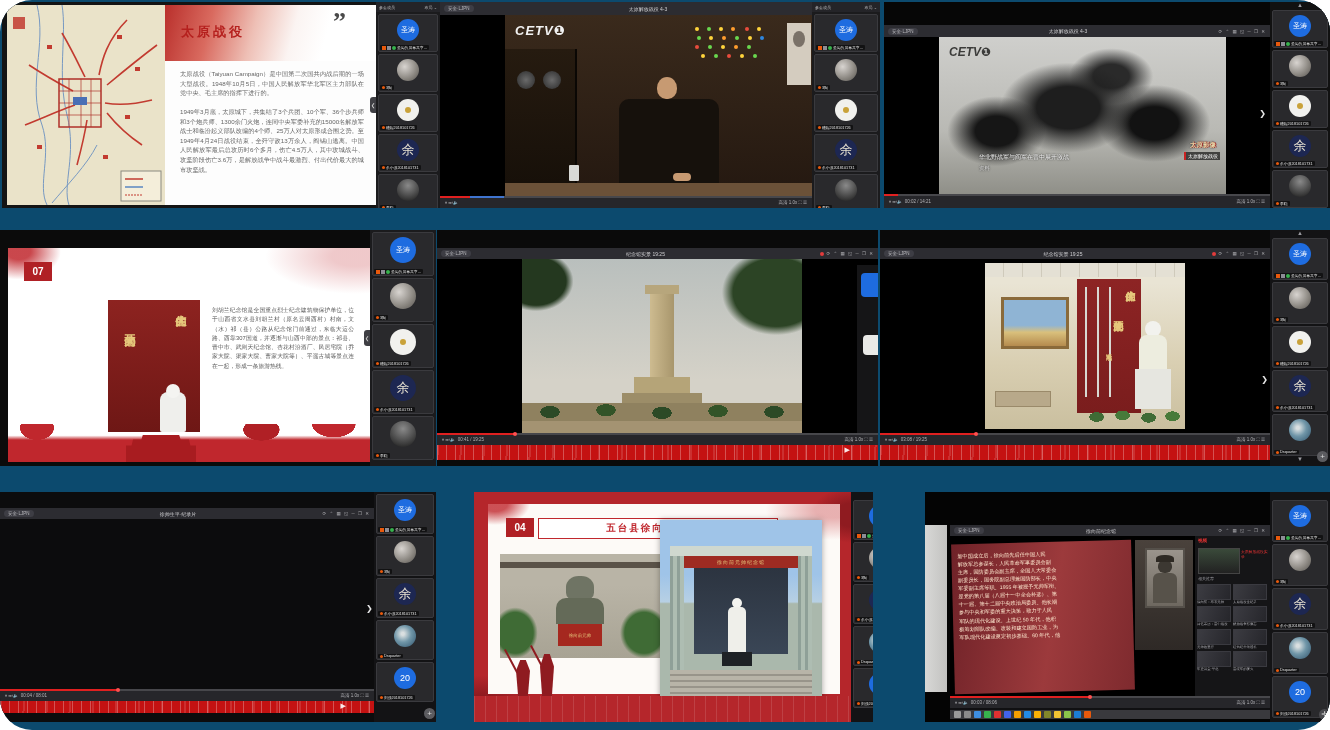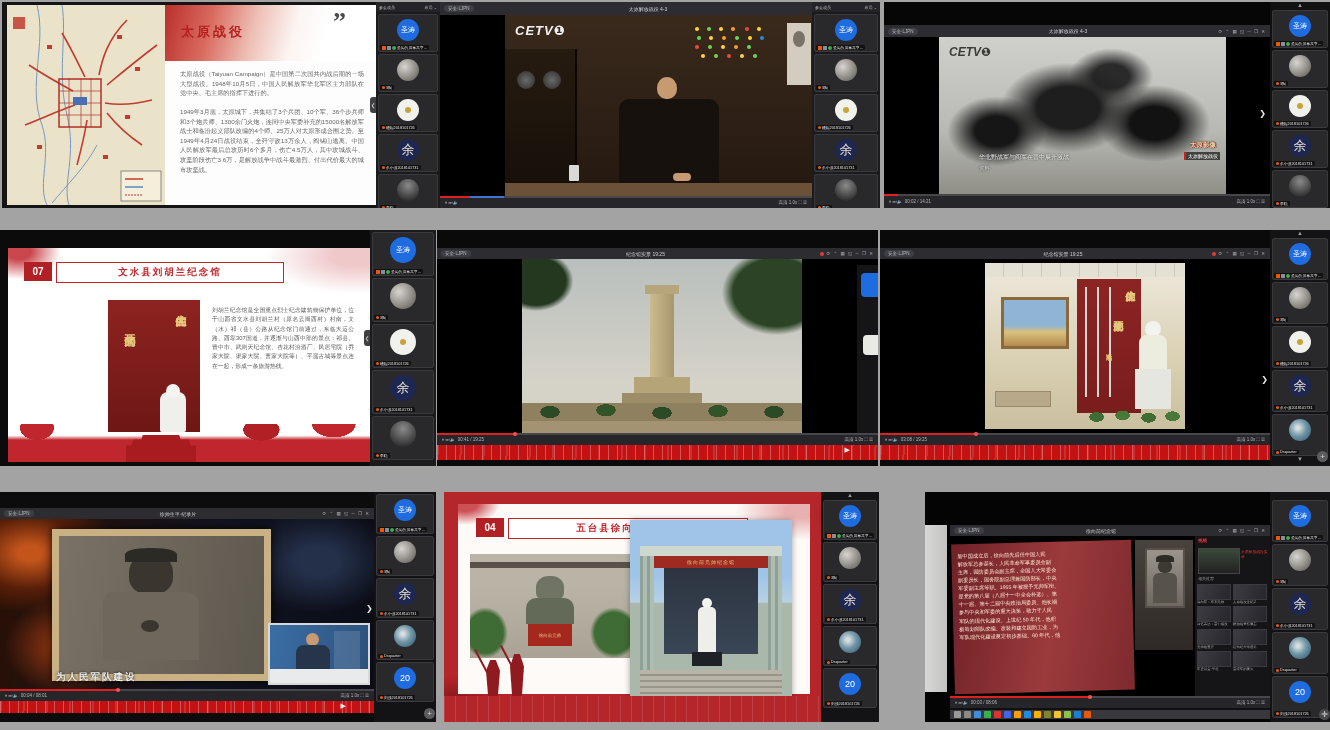--- a/index.html
+++ b/index.html
@@ -1,16 +1,16 @@
 <!DOCTYPE html>
 <html><head>
 <meta charset="utf-8">
 <style>
   html,body{margin:0;padding:0;background:#fff;font-family:"Liberation Sans","DejaVu Sans",sans-serif;}
-  #canvas{position:relative;width:1330px;height:730px;background:#a3a3a3;overflow:hidden;}
+  #canvas{position:relative;width:1330px;height:730px;background:#0c4a6e;overflow:hidden;border-radius:32px;}
   .s{position:absolute;}
   .shot{position:absolute;overflow:hidden;background:#0d0d0e;}
   
   .tbar{position:absolute;background:#2c2c31;display:flex;align-items:center;justify-content:space-between;padding:0 4px;box-sizing:border-box;}
   .pill{background:#3d3d44;border-radius:4px;color:#b9b9bd;font-size:4.5px;padding:0 4px;line-height:7px;white-space:nowrap;}
   .tttl{color:#cfcfd2;font-size:5px;white-space:nowrap;}
   .wicons{color:#a8a8ac;font-size:4.5px;letter-spacing:1px;white-space:nowrap;display:flex;align-items:center;gap:2px;}
   .recdot{width:4px;height:4px;border-radius:50%;background:#e23c3c;display:inline-block;}
   .pbar{position:absolute;background:#26262a;display:flex;align-items:center;justify-content:space-between;padding:0 5px;box-sizing:border-box;color:#b5b5b9;font-size:4.5px;}
   .prog{position:absolute;top:0;left:0;right:0;height:2px;background:#47474b;}
@@ -346,21 +346,20 @@
 </div>
     </div>
   </div>
 
   <div class="shot" style="left:0;top:230px;width:436px;height:236px;background:#0b0b0b;">
     <div class="s" style="left:8px;top:18px;width:362px;height:214px;background:#fff;">
       <div class="s" style="left:0;top:0;width:362px;height:70px;background:
         radial-gradient(60px 40px at 3% 5%,rgba(192,39,45,.85) 20%,transparent 70%),
         radial-gradient(120px 50px at 96% 12%,rgba(192,39,45,.25) 20%,transparent 75%);"></div>
       <div class="numbox" style="left:16px;top:14px;width:28px;height:19px;font-size:10px;">07</div>
-      <div class="ttlbox" style="left:48px;top:14px;width:226px;height:19px;font-size:9.5px;">文水县刘胡兰纪念馆</div>
       <div class="s" style="left:100px;top:52px;width:92px;height:132px;background:linear-gradient(#8d2320,#6e1715);">
         <span class="vtext s" style="right:12px;top:6px;font-size:11px;">生的伟大</span>
         <span class="vtext s" style="left:14px;top:26px;font-size:11px;">死的光荣</span>
         <div class="s" style="left:52px;top:92px;width:26px;height:40px;background:#efefec;border-radius:8px 8px 2px 2px;"></div>
         <div class="s" style="left:58px;top:84px;width:14px;height:14px;border-radius:50%;background:#f4f4f1;"></div>
       </div>
       <div class="s" style="left:204px;top:58px;width:142px;height:120px;font-size:5.8px;line-height:1.6;color:#555;text-align:justify;">刘胡兰纪念馆是全国重点烈士纪念建筑物保护单位，位于山西省文水县刘胡兰村（原名云周西村）村南，文（水）祁（县）公路从纪念馆门前通过，东临大运公路、西靠307国道，并逐渐与山西中部的景点：祁县、晋中市、武则天纪念馆、杏花村汾酒厂、民居宅院（乔家大院、渠家大院、曹家大院等）、平遥古城等景点连在一起，形成一条旅游热线。</div>
       <div class="s" style="left:0;top:176px;width:362px;height:38px;background:
         radial-gradient(28px 20px at 8% 10%,#c0272d 60%,transparent 61%),
         radial-gradient(36px 22px at 90% 0%,#c0272d 60%,transparent 61%),
@@ -559,39 +558,20 @@
       <div class="plusbtn" style="right:2px;bottom:4px;">+</div>
     </div>
   </div>
 
   <div class="shot" style="left:0;top:492px;width:436px;height:230px;background:#0c0c0d;">
     <div class="tbar" style="left:0;top:16px;width:374px;height:11px;">
       <span class="pill">安全·LJPN</span>
       <span class="tttl">徐帅生平·纪录片</span>
       <span class="wicons">⟳ ⌃ ▦ ◱ ─ ❐ ✕</span>
     </div>
-    <div class="s" style="left:0;top:27px;width:374px;height:170px;background:
-      radial-gradient(120px 80px at 8% 20%,#c2541c 10%,rgba(120,40,8,.6) 45%,transparent 75%),
-      radial-gradient(90px 70px at 18% 75%,#8a3310 15%,transparent 70%),
-      radial-gradient(100px 70px at 85% 25%,#24304a 20%,transparent 75%),
-      linear-gradient(100deg,#2a1005,#11131f 55%,#0a0c16);">
-      <div class="s" style="left:52px;top:10px;width:205px;height:138px;border:7px solid #c9b183;background:linear-gradient(100deg,#7a7266,#5d584e);box-shadow:0 0 8px rgba(0,0,0,.8);">
-        <div class="s" style="left:70px;top:18px;width:44px;height:40px;border-radius:45% 45% 40% 40%;background:#3a362f;"></div>
-        <div class="s" style="left:66px;top:12px;width:52px;height:14px;border-radius:45% 45% 0 0;background:#2c2a24;"></div>
-        <div class="s" style="left:44px;top:56px;width:96px;height:68px;border-radius:12px 12px 0 0;background:#6e685c;"></div>
-        <div class="s" style="left:82px;top:84px;width:18px;height:12px;border-radius:50%;background:#3a362f;"></div>
-      </div>
-      <span class="s" style="left:56px;top:152px;color:#f0f0f0;font-size:9.5px;font-weight:bold;text-shadow:0 0 3px #000;letter-spacing:2px;">为人民军队建设</span>
-      <div class="s" style="left:268px;top:104px;width:98px;height:58px;border:2px solid #d8d8d8;background:linear-gradient(100deg,#3b6ea5,#2c507c);">
-        <div class="s" style="left:64px;top:6px;width:26px;height:40px;background:#5a7ca0;opacity:.6;"></div>
-        <div class="s" style="left:36px;top:8px;width:13px;height:13px;border-radius:50%;background:#c79a72;"></div>
-        <div class="s" style="left:26px;top:20px;width:34px;height:26px;border-radius:8px 8px 0 0;background:#27354a;"></div>
-        <div class="s" style="left:0;top:44px;width:98px;height:14px;background:#e8eaec;"></div>
-      </div>
-    </div>
     <div class="pbar" style="left:0;top:197px;width:374px;height:12px;">
       <div class="prog">
           <div class="done" style="width:118px;"></div>
           <div class="dot" style="left:116px;"></div>
         </div>
       <span><span>⏸ ⏭ 🔈</span> <span>00:04 / 08:01</span></span>
       <span>高清 1.0x ⛶ ☰</span>
     </div>
     <div class="strip" style="left:0;top:209px;width:374px;height:12px;">
         <div class="noise"></div>
@@ -646,21 +626,21 @@
       <span class="mic"></span>
       <span>刘强2018101726</span>
     </div>
   </div>
 </div>
       <div class="plusbtn" style="right:1px;bottom:3px;">+</div>
       <span class="nextarr" style="left:-8px;top:112px;">❯</span>
     </div>
   </div>
 
-  <div class="shot" style="left:444px;top:492px;width:435px;height:230px;background:
+  <div class="shot" style="left:474px;top:492px;width:399px;height:230px;background:
       radial-gradient(60px 40px at 95% 10%,#8f1b20 30%,transparent 70%),
       radial-gradient(70px 50px at 2% 95%,#8f1b20 30%,transparent 70%),#b5262b;">
     <div class="s" style="left:14px;top:12px;width:352px;height:190px;background:#fdfaf7;">
       <div class="s" style="left:0;top:0;width:352px;height:60px;background:
         radial-gradient(50px 30px at 2% 0%,rgba(192,39,45,.8) 25%,transparent 70%),
         radial-gradient(90px 40px at 98% 10%,rgba(192,39,45,.35) 20%,transparent 75%);"></div>
       <div class="numbox" style="left:18px;top:14px;width:28px;height:19px;font-size:10px;">04</div>
       <div class="ttlbox" style="left:50px;top:14px;width:238px;height:19px;font-size:9.5px;">五台县徐向前纪念馆</div>
       <div class="s" style="left:12px;top:50px;width:160px;height:104px;background:linear-gradient(#b9b4a6 30%,#a8a394);">
         <div class="s" style="left:0;top:8px;width:160px;height:6px;background:#5a5248;"></div>

